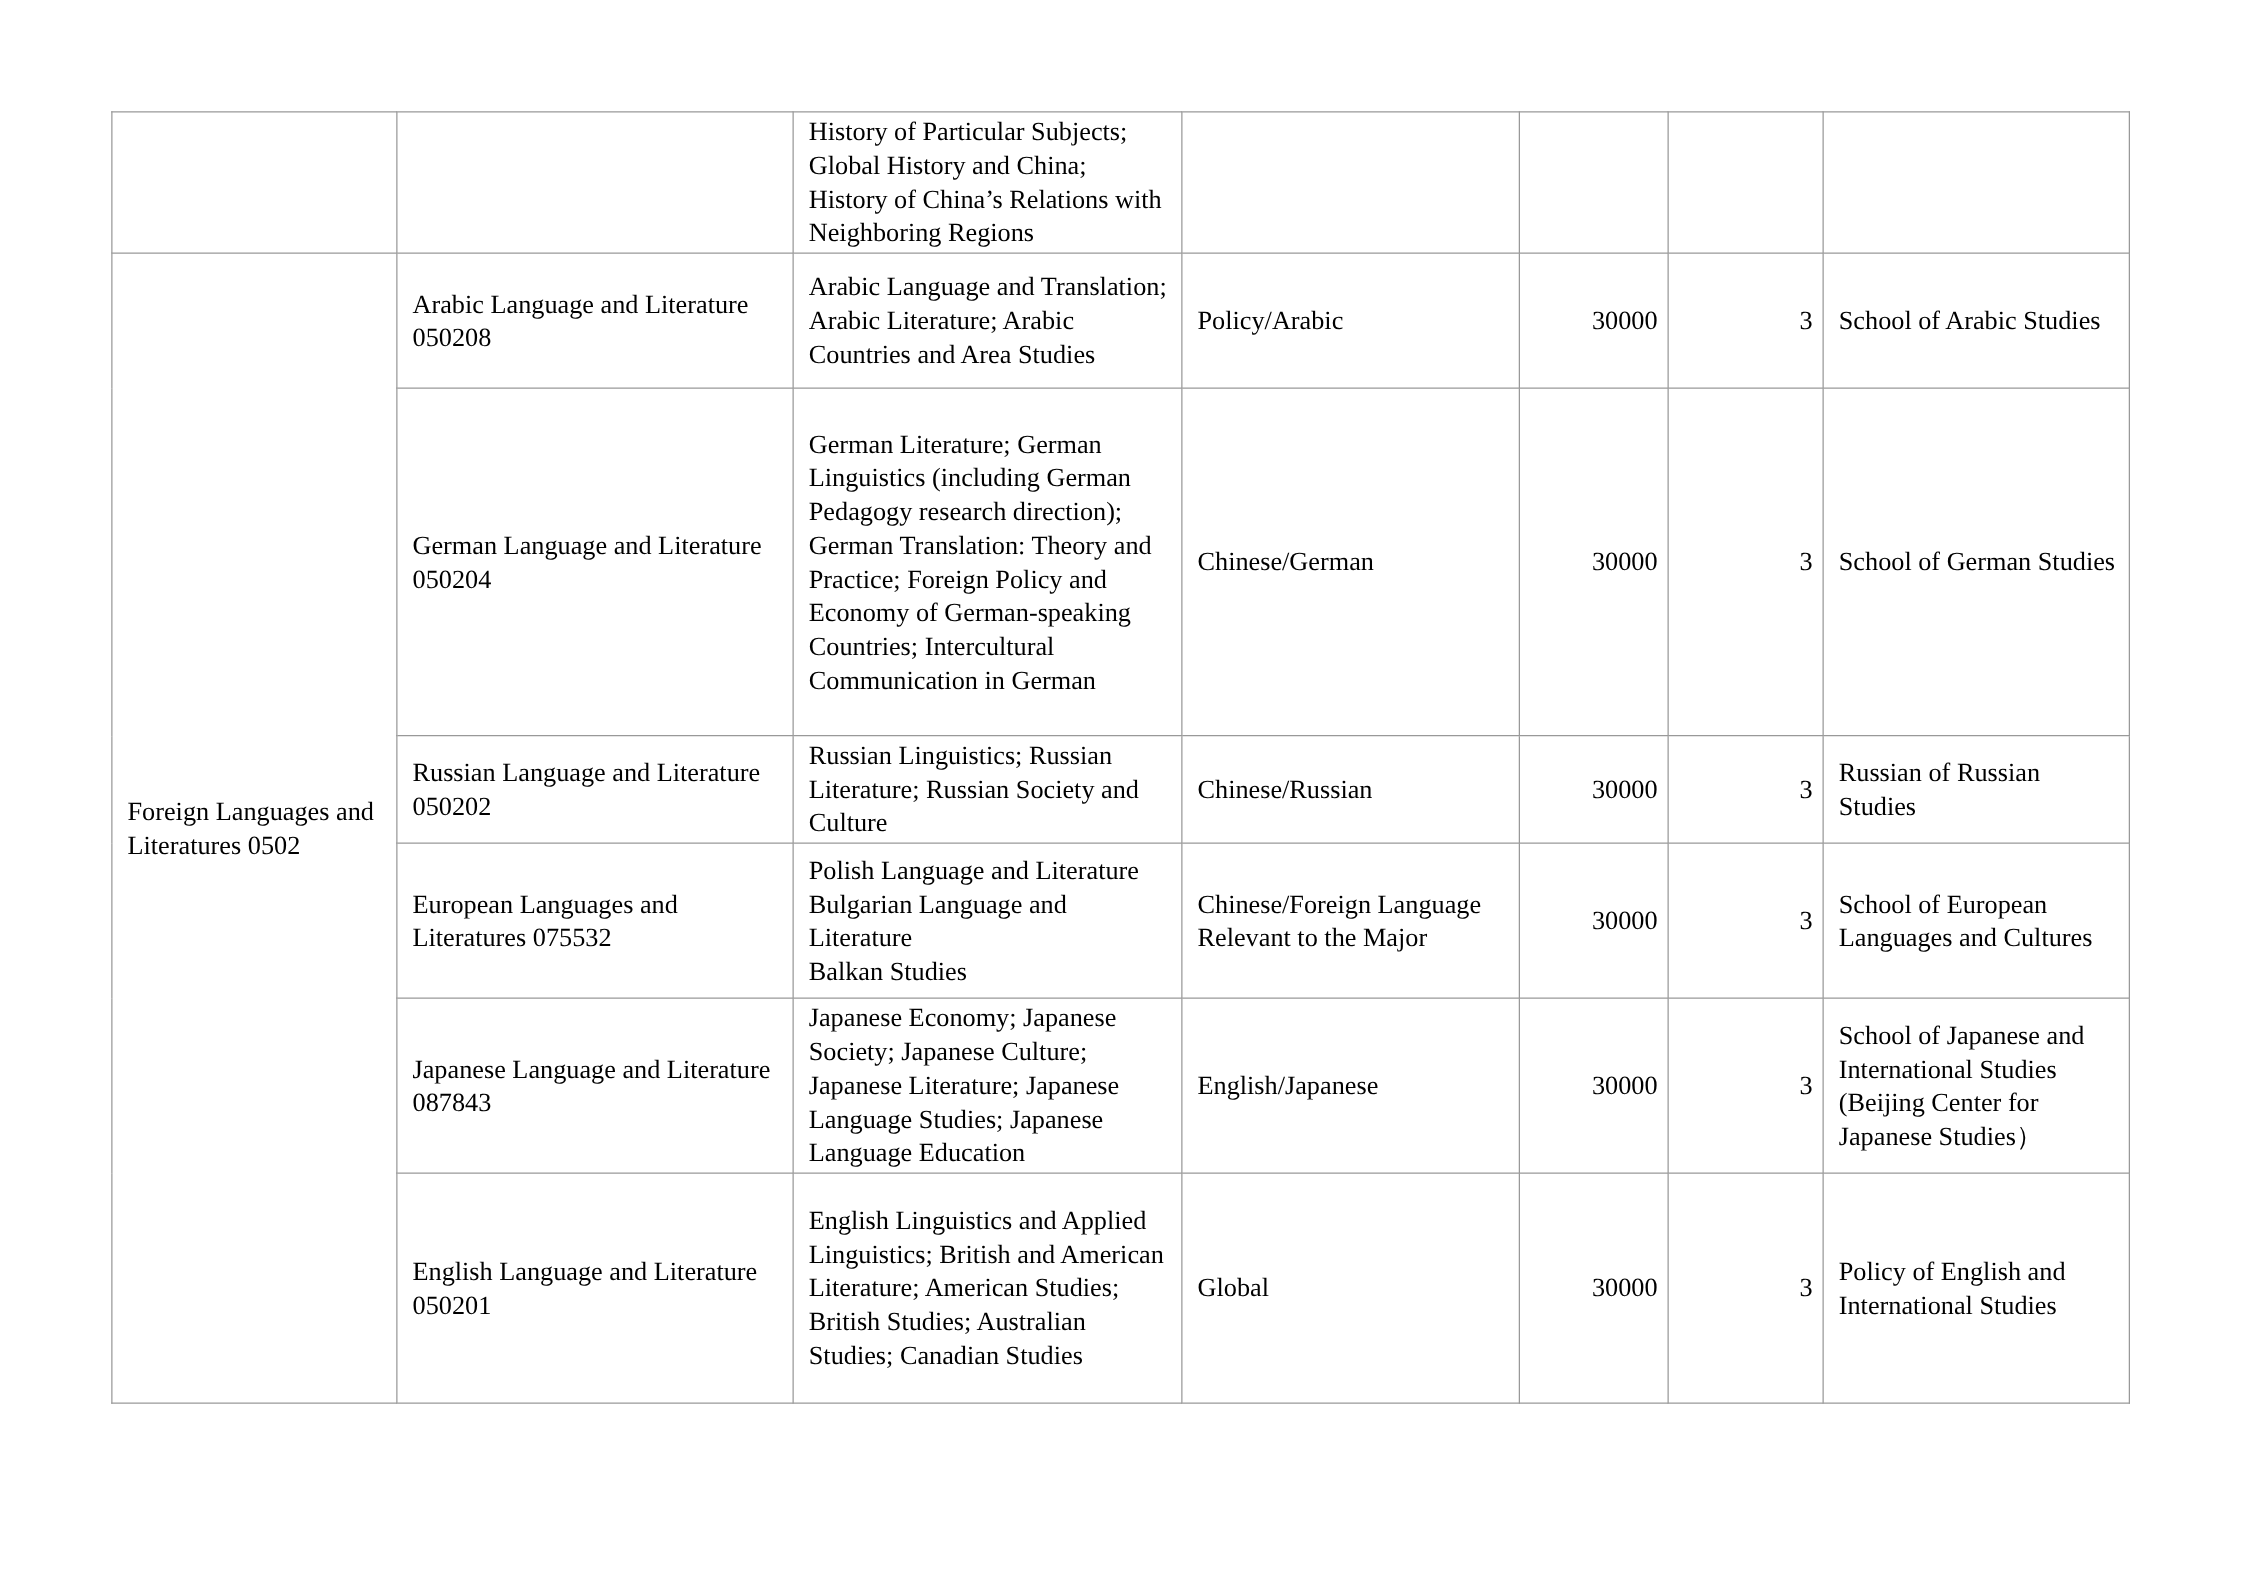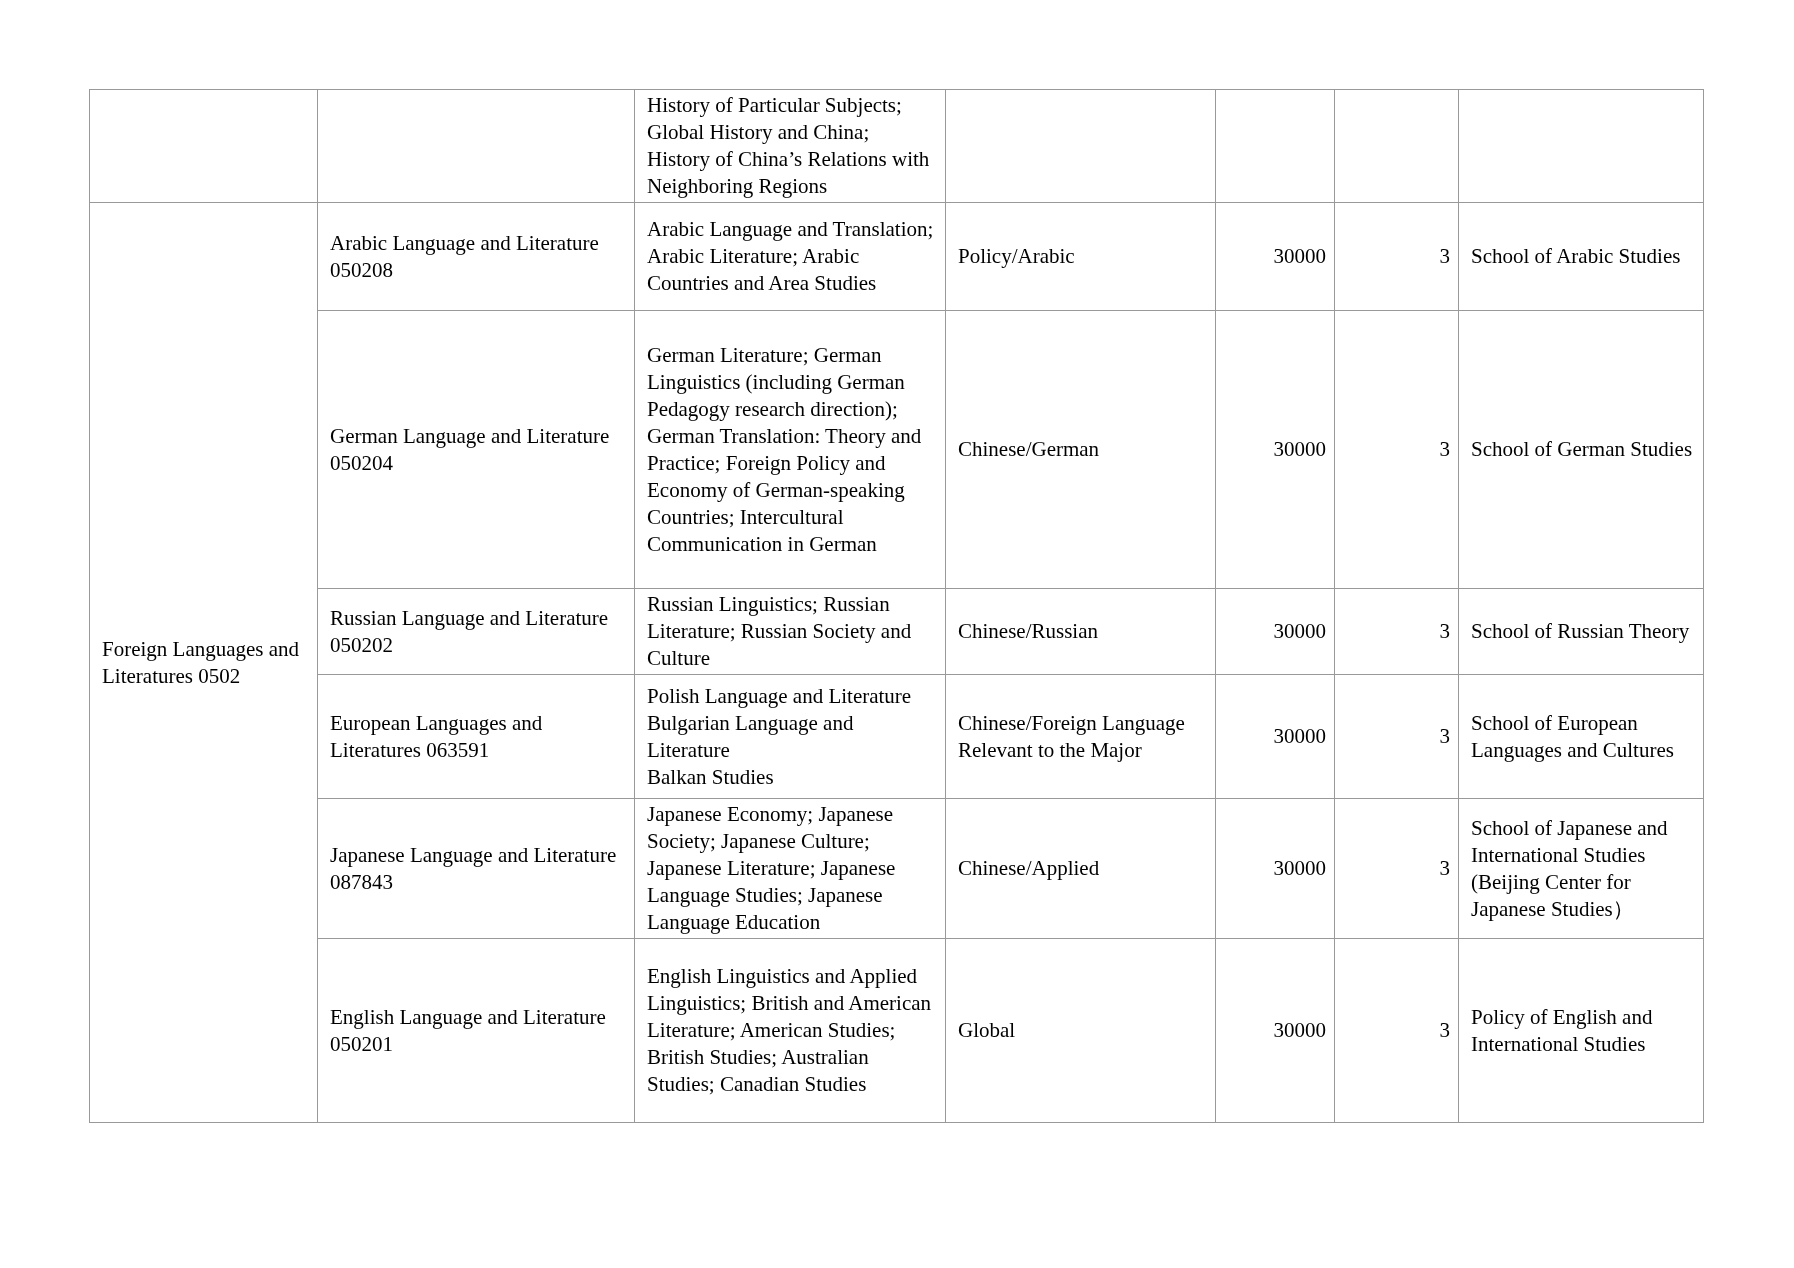--- a/index.html
+++ b/index.html
@@ -85,38 +85,38 @@
       <td class="ctr">3</td>
       <td>School of German Studies</td>
     </tr>
 
     <tr class="row-russian">
       <td>Russian Language and Literature 050202</td>
       <td class="dir">Russian Linguistics; Russian Literature; Russian Society and Culture</td>
       <td>Chinese/Russian</td>
       <td class="ctr">30000</td>
       <td class="ctr">3</td>
-      <td>School of Russian Theory</td>
+      <td>Russian of Russian Studies</td>
     </tr>
 
     <tr class="row-european">
-      <td>European Languages and Literatures 063591</td>
+      <td>European Languages and Literatures 075532</td>
       <td class="dir">Polish Language and Literature
 Bulgarian Language and Literature
 Balkan Studies</td>
       <td>Chinese/Foreign Language Relevant to the Major</td>
       <td class="ctr">30000</td>
       <td class="ctr">3</td>
       <td>School of European Languages and Cultures</td>
     </tr>
 
     <tr class="row-japanese">
       <td>Japanese Language and Literature 087843</td>
       <td class="dir">Japanese Economy; Japanese Society; Japanese Culture; Japanese Literature; Japanese Language Studies; Japanese Language Education</td>
-      <td>Chinese/Applied</td>
+      <td>English/Japanese</td>
       <td class="ctr">30000</td>
       <td class="ctr">3</td>
       <td>School of Japanese and International Studies (Beijing Center for Japanese Studies）</td>
     </tr>
 
     <tr class="row-english">
       <td>English Language and Literature 050201</td>
       <td class="dir">English Linguistics and Applied Linguistics; British and American Literature; American Studies; British Studies; Australian Studies; Canadian Studies</td>
       <td>Global</td>
       <td class="ctr">30000</td>

